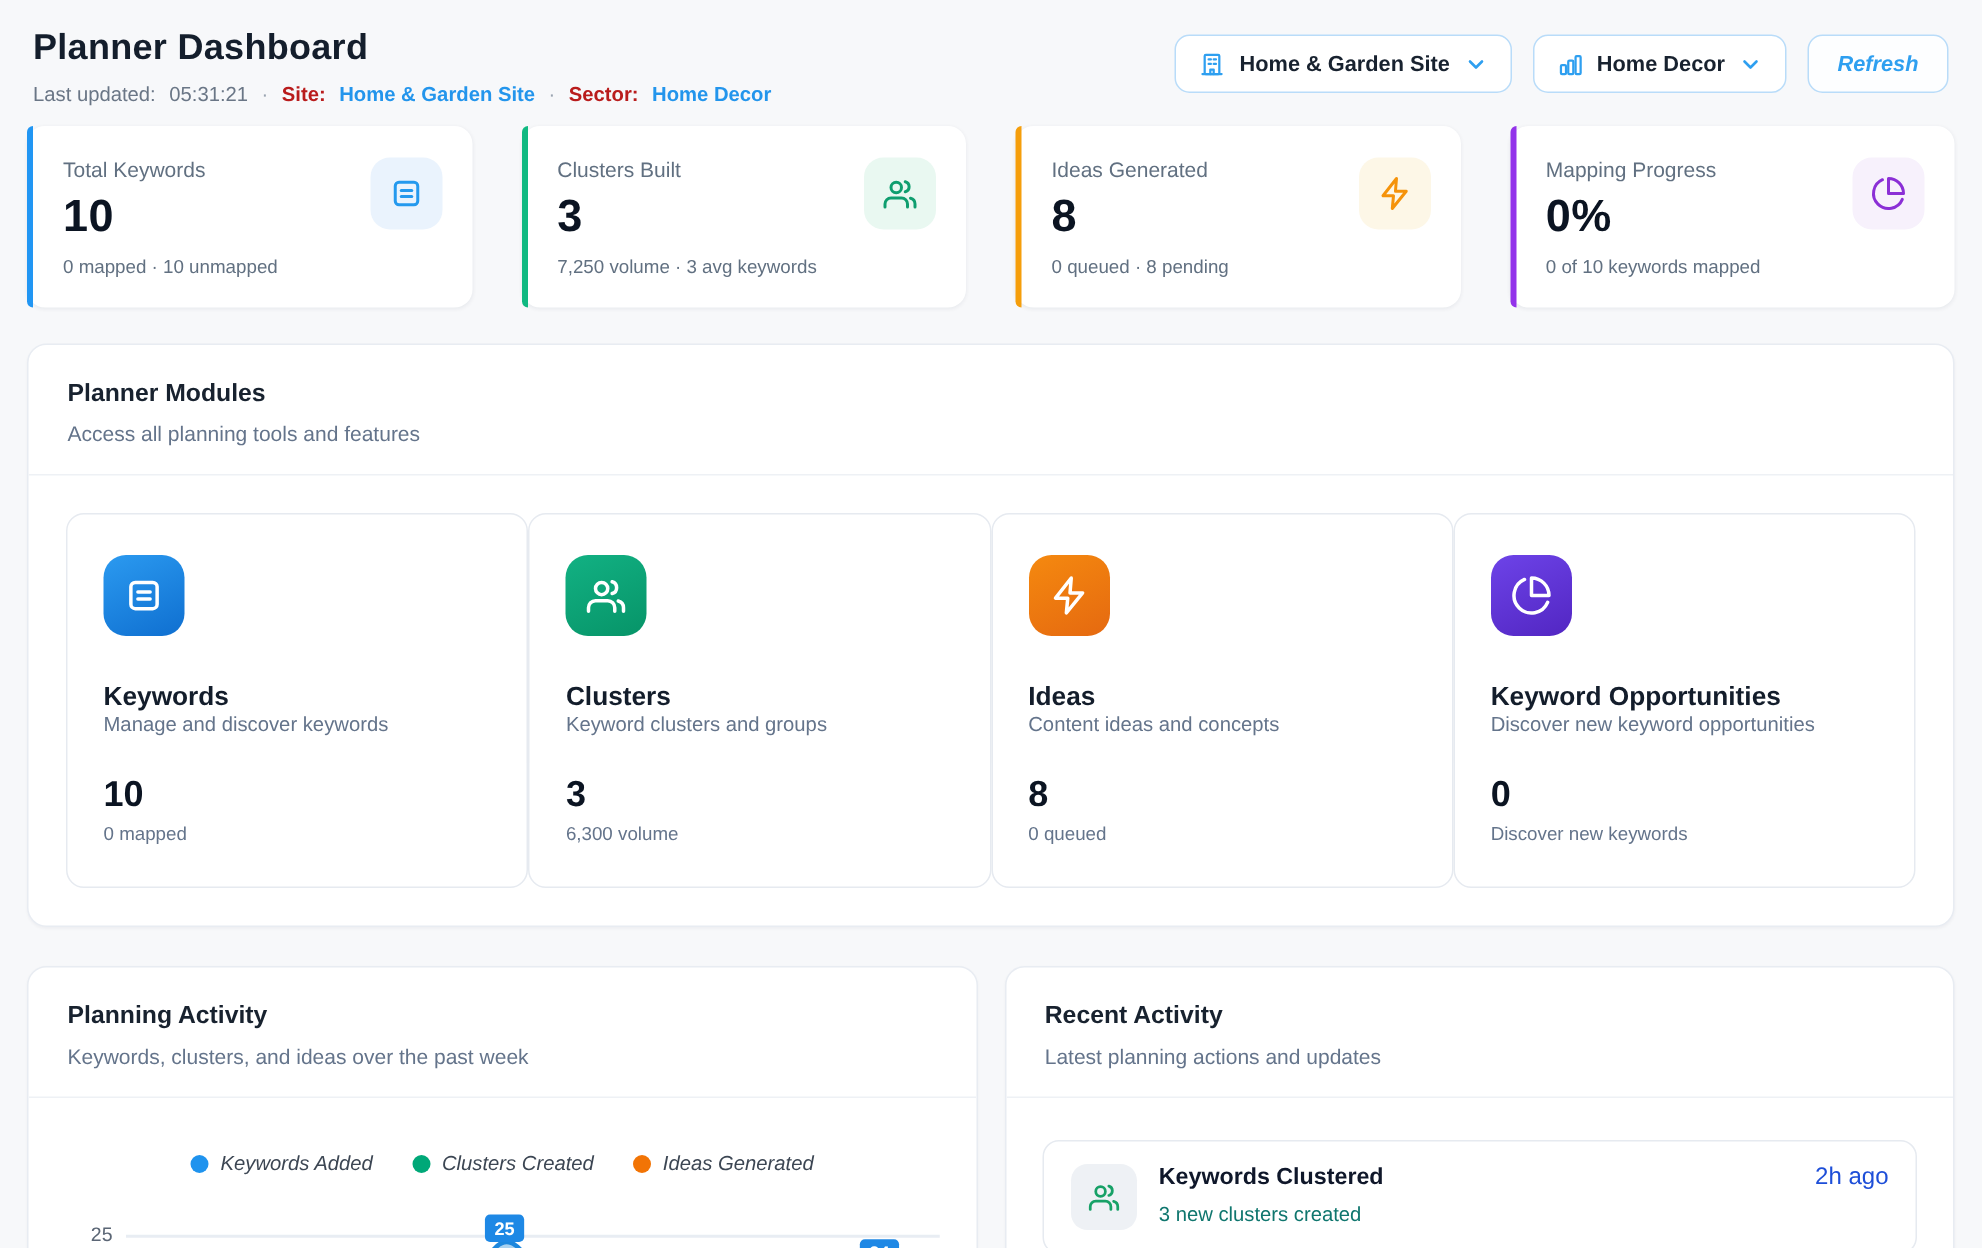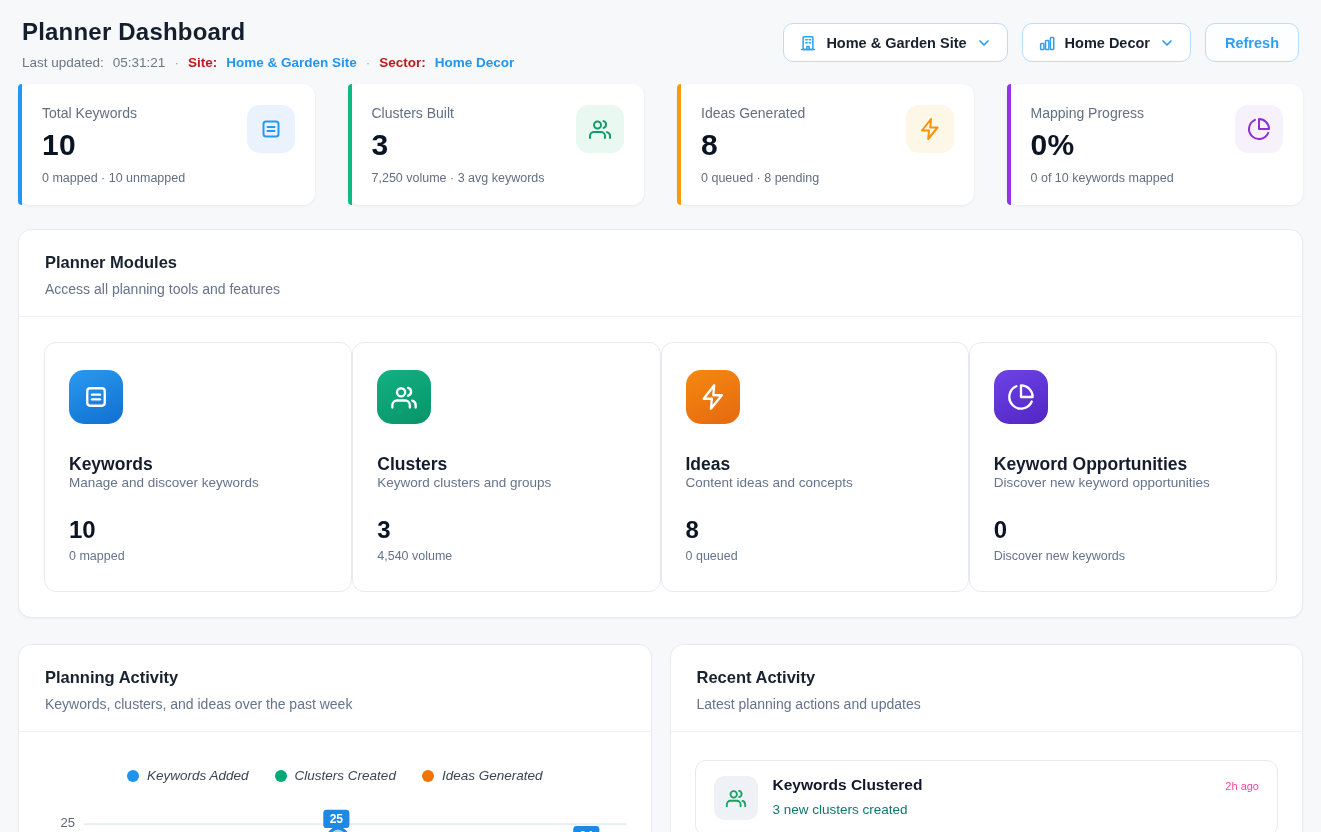--- a/index.html
+++ b/index.html
@@ -19,21 +19,21 @@
   .sub-header .link { color:#2395ec; font-weight:700; text-decoration:none; cursor:pointer; }
   .sub-header .dot { color:#9aa4b0; }
   .header-actions { display:flex; gap:14px; align-items:center; margin-top:5px; }
   .selector-btn, .refresh-btn {
     display:flex; align-items:center; gap:9px;
     background:#fff; border:1.5px solid #b9dcf9; border-radius:10px;
     height:39px; padding:0 15px; cursor:pointer;
     font-family:"Liberation Sans", sans-serif;
   }
   .selector-btn .s-label { font-size:14.5px; font-weight:700; color:#18222f; }
-  .refresh-btn { padding:0 19px; background:#fdfeff; }
+  .refresh-btn { padding:0 19px; background:#fdfeff;font-style:italic; }
   .refresh-btn span { font-size:14.5px; font-weight:700; color:#2e9ff0; }
   .blue-ic { color:#2e9ff0; display:flex; }
 
   
   .stats-row { display:grid; grid-template-columns:repeat(4,1fr); gap:33px; margin-top:14px; }
   .stat-card {
     background:#fff; border-radius:12px; padding:21px 20px 20px 24px;
     box-shadow:0 1px 3px rgba(20,35,60,.07);
     display:flex; justify-content:space-between; position:relative;
   }
@@ -93,21 +93,21 @@
   
   .activity-list { padding:28px 24px; }
   .activity-item {
     border:1px solid #e6eaf0; border-radius:11px; padding:15px 18px;
     display:flex; gap:15px; align-items:flex-start; background:#fff;
   }
   .activity-icon { width:44px; height:44px; border-radius:11px; background:#eef1f5; display:flex; align-items:center; justify-content:center; color:#17a167; flex:0 0 44px; }
   .activity-body { flex:1; }
   .activity-title-row { display:flex; justify-content:space-between; align-items:baseline; }
   .activity-title { font-size:15.5px; font-weight:800; color:#0f172a; }
-  .activity-time { font-size:11px; color:#ec4899; }
+  .activity-time { font-size:16px; color:#1d4ed8; }
   .activity-desc { font-size:13.5px; color:#0f766e; margin-top:8px; }
 </style>
 </head>
 <body>
 
 <div class="page">
 
   <div class="header-row">
     <div>
       <div class="page-title">Planner Dashboard</div>
@@ -250,21 +250,21 @@
           <svg width="28" height="28" viewBox="0 0 24 24" fill="none" stroke="currentColor" stroke-width="2" stroke-linecap="round" stroke-linejoin="round">
               <path d="M17 21v-2a4 4 0 0 0-4-4H6a4 4 0 0 0-4 4v2"></path>
               <circle cx="9.5" cy="8" r="3.5"></circle>
               <path d="M22 21v-2a4 4 0 0 0-3-3.87"></path>
               <path d="M15.5 4.13a3.5 3.5 0 0 1 0 6.75"></path>
             </svg>
         </div>
         <div class="module-title">Clusters</div>
         <div class="module-desc">Keyword clusters and groups</div>
         <div class="module-stat">3</div>
-        <div class="module-stat-sub">4,540 volume</div>
+        <div class="module-stat-sub">6,300 volume</div>
       </div>
 
       <div class="module-card">
         <div class="module-icon g-orange">
           <svg width="28" height="28" viewBox="0 0 24 24" fill="none" stroke="currentColor" stroke-width="2" stroke-linecap="round" stroke-linejoin="round">
               <polygon points="13 2 4 13.5 11 13.5 10.2 22 19.5 10.5 12.3 10.5 13 2"></polygon>
             </svg>
         </div>
         <div class="module-title">Ideas</div>
         <div class="module-desc">Content ideas and concepts</div>

